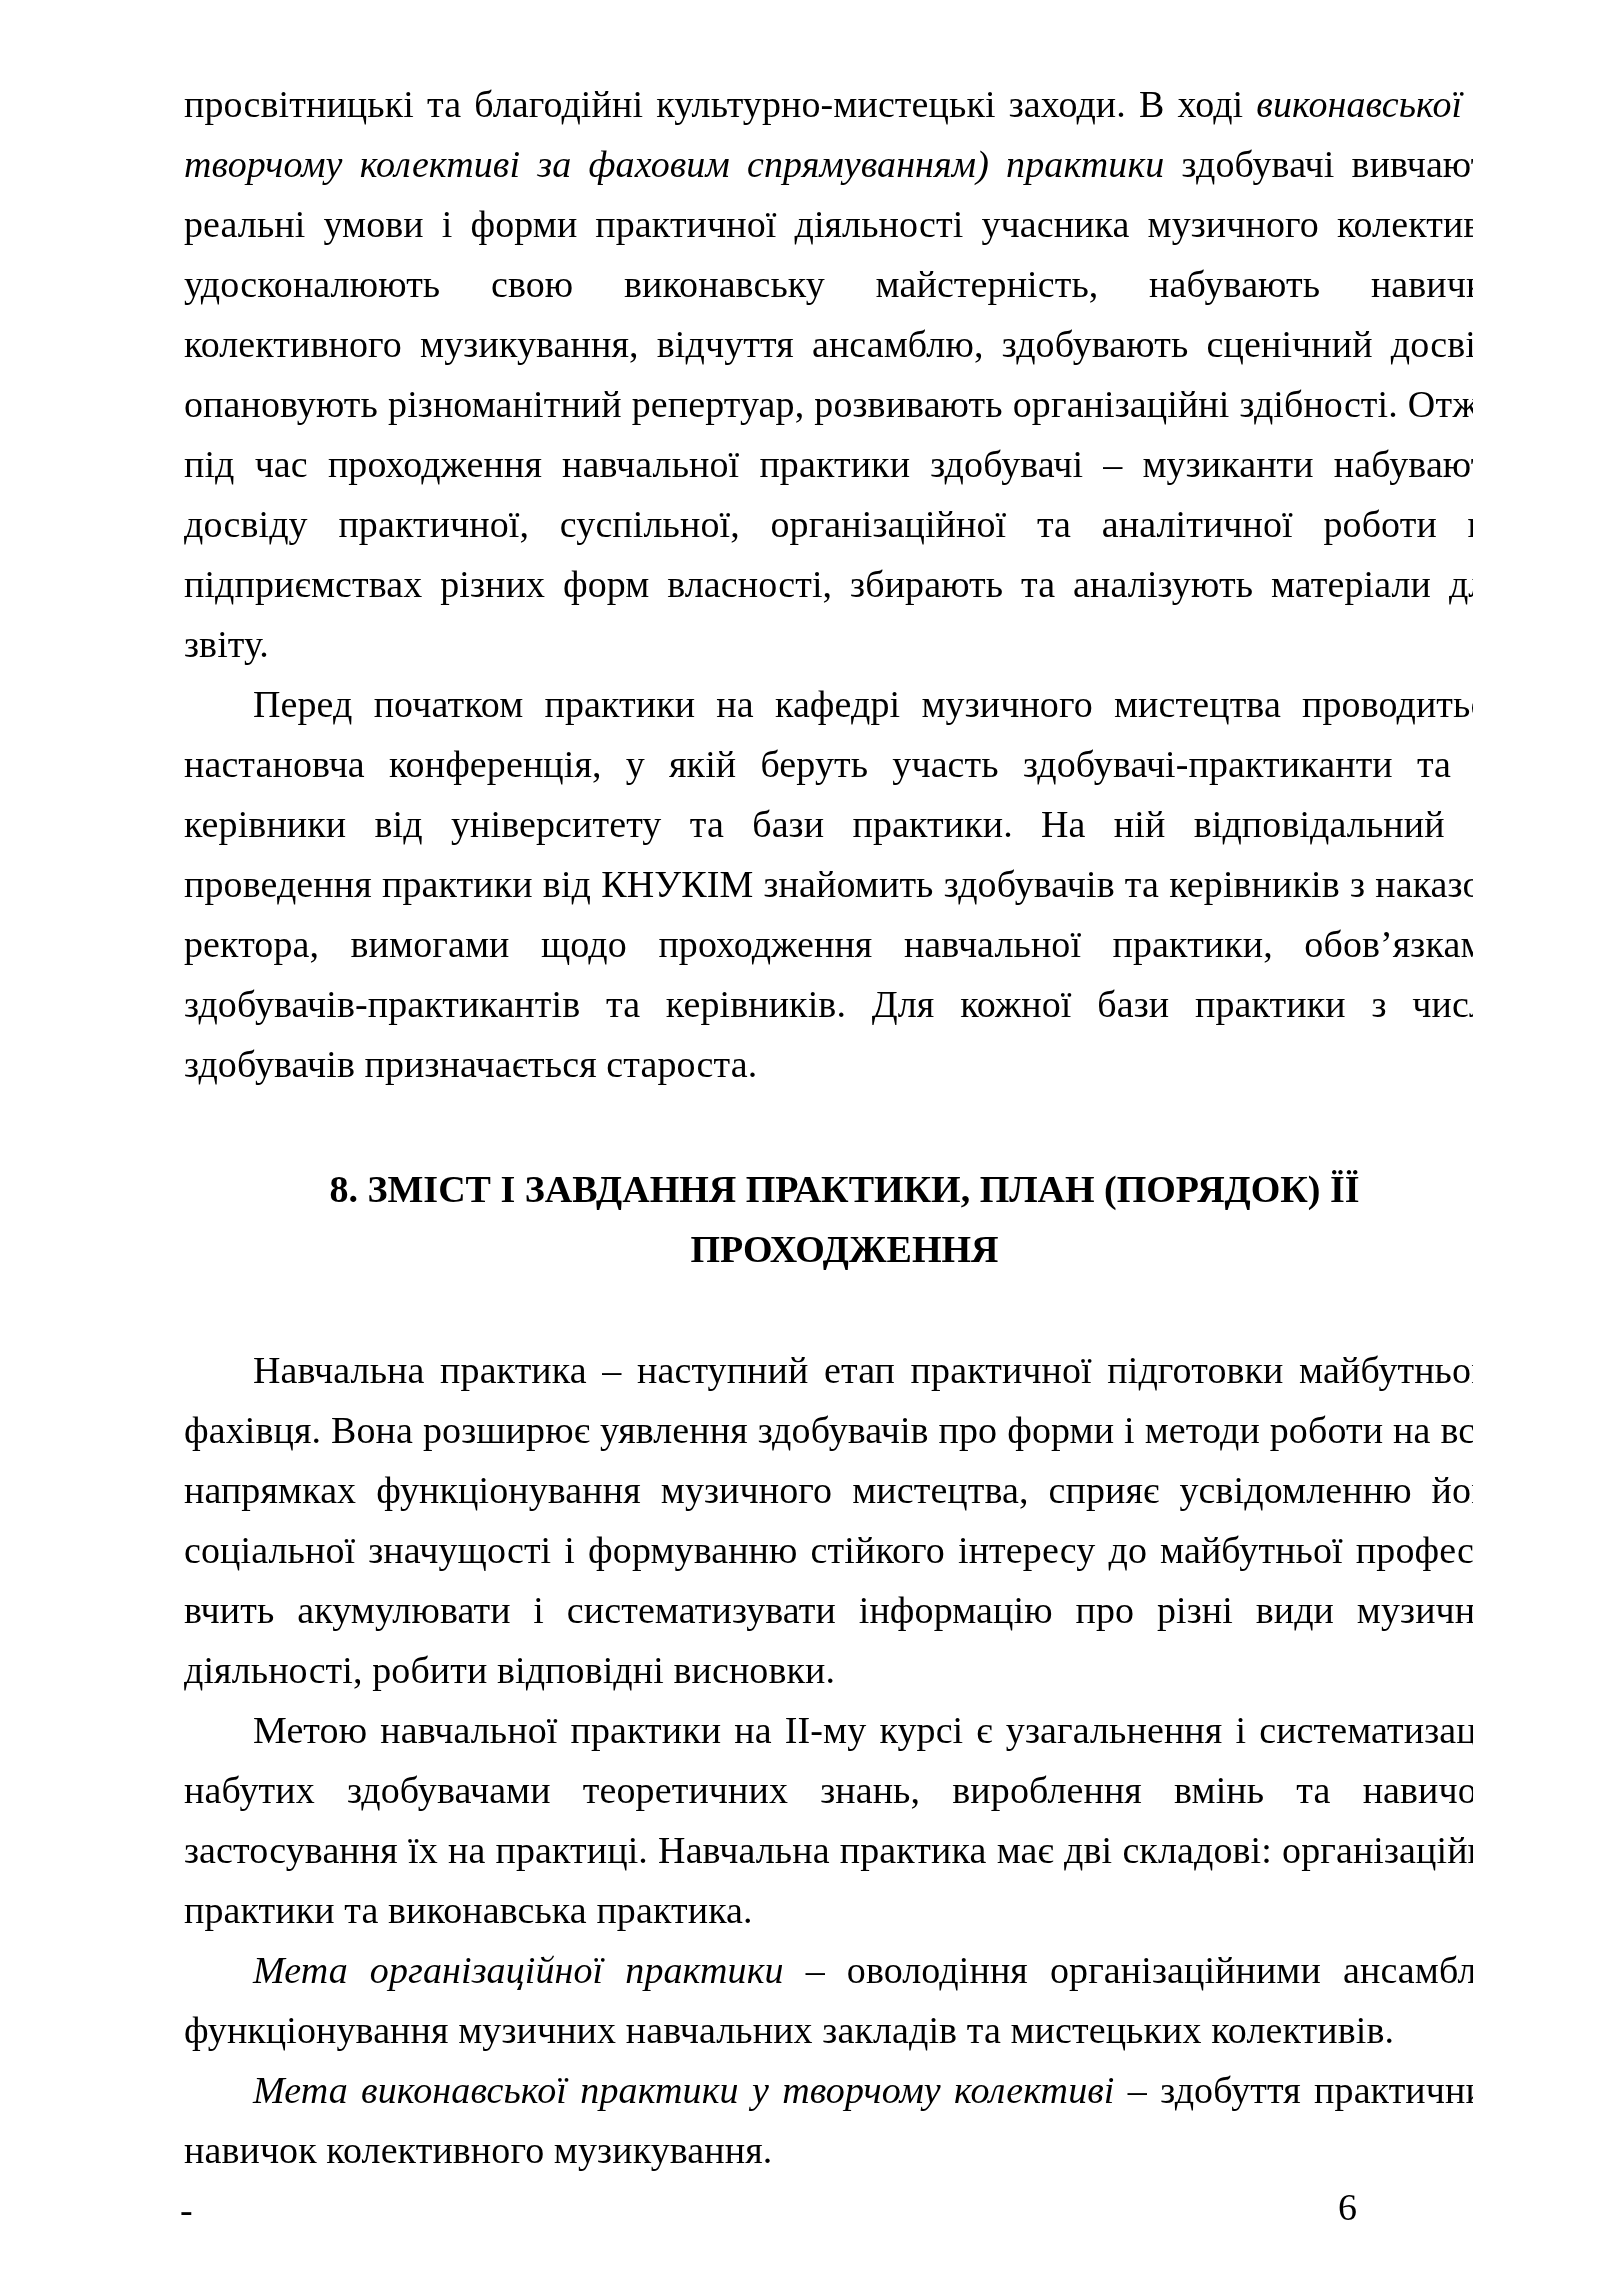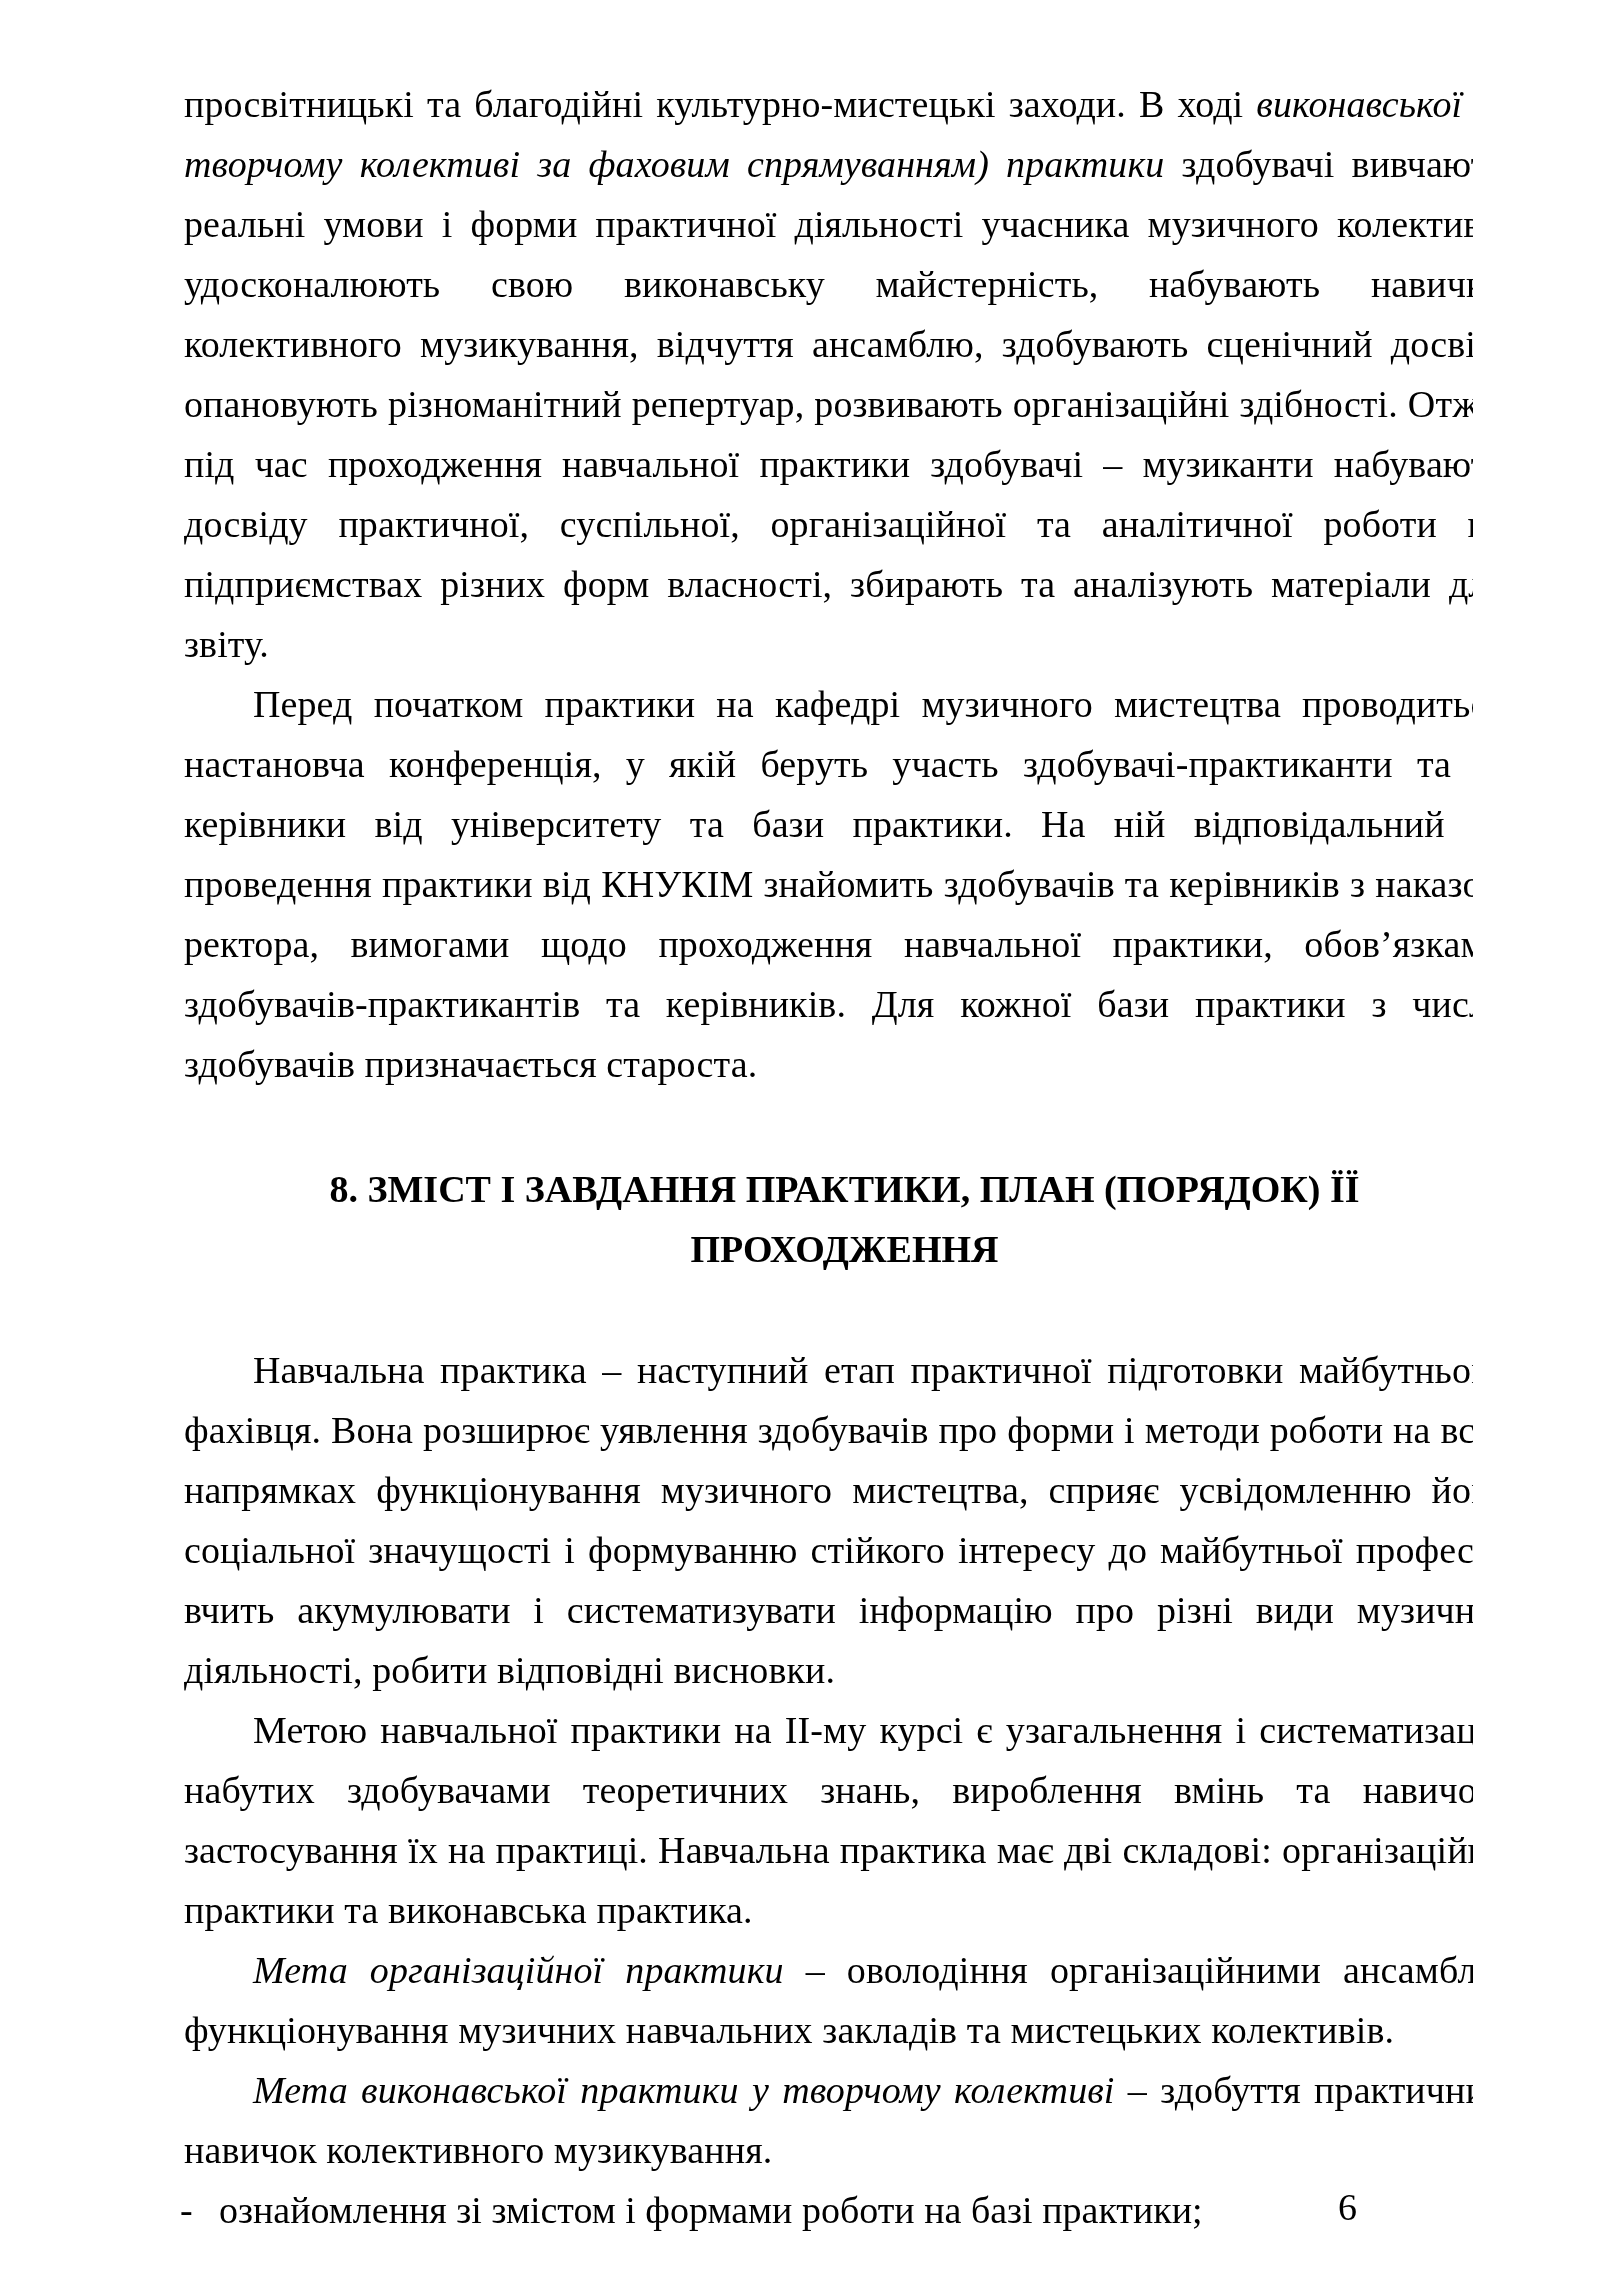--- a/index.html
+++ b/index.html
@@ -102,21 +102,21 @@
     <p class="indent">Навчальна практика – наступний етап практичної підготовки майбутнього фахівця. Вона розширює уявлення здобувачів про форми і методи роботи на всіх напрямках функціонування музичного мистецтва, сприяє усвідомленню його соціальної значущості і формуванню стійкого інтересу до майбутньої професії, вчить акумулювати і систематизувати інформацію про різні види музичної діяльності, робити відповідні висновки.</p>
 
     <p class="indent"><span class="b">Метою навчальної практики</span><span> на ІІ-му курсі є узагальнення і систематизація набутих здобувачами теоретичних знань, вироблення вмінь та навичок, застосування їх на практиці. Навчальна практика має дві складові: організаційна практики та виконавська практика.</span></p>
 
     <p class="indent"><span class="bi">Мета організаційної практики</span><span> – оволодіння організаційними ансамблю функціонування музичних навчальних закладів та мистецьких колективів.</span></p>
 
     <p class="indent"><span class="bi">Мета виконавської практики у творчому колективі</span><span> – здобуття практичних навичок колективного музикування.</span></p>
 
 
     <ul class="task-list">
-      <li><span class="dash">-</span><span>ознайомлення зі змістом і формами роботи на базі практики;</span></li>
+      <li><span class="dash">-</span></li>
 
     </ul>
 
   </div>
 
   <div class="page-number">6</div>
 </div>
 
 
 </body></html>

